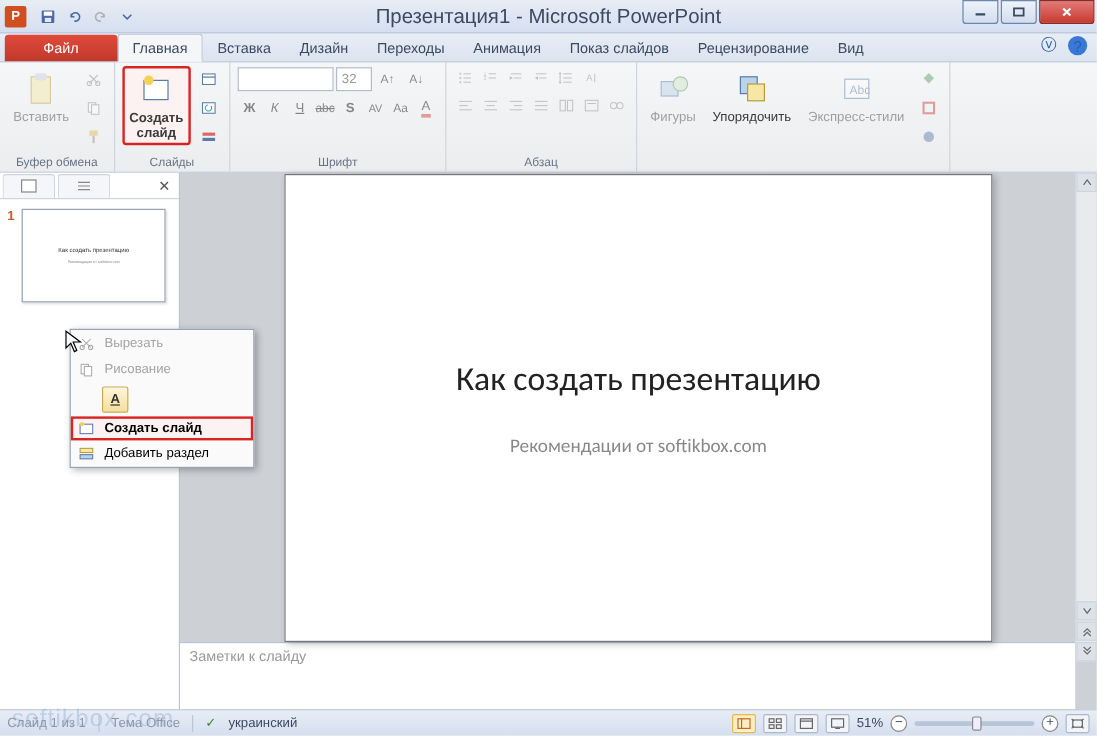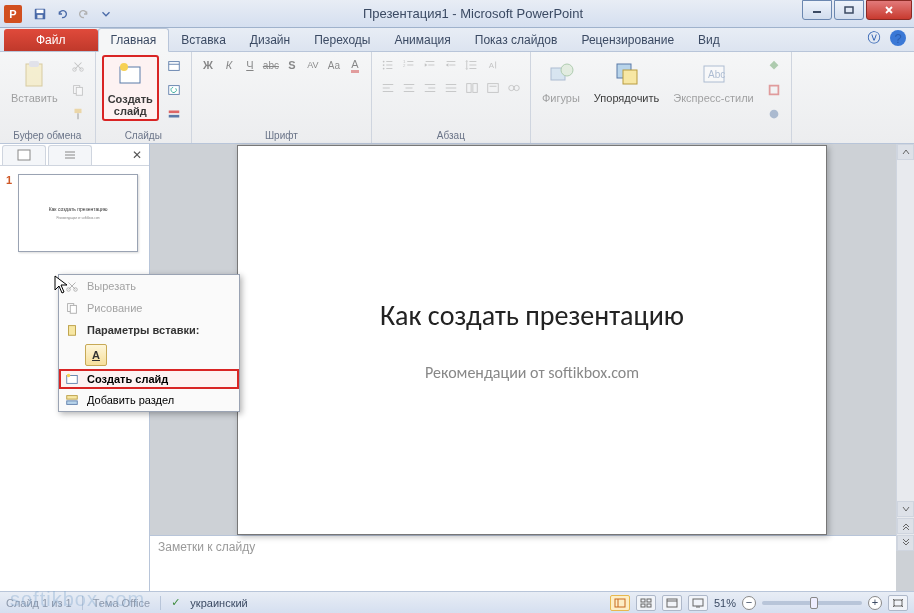--- a/index.html
+++ b/index.html
@@ -4,21 +4,21 @@
 <style>
 * { margin: 0; padding: 0; box-sizing: border-box; font-family: "Segoe UI", Tahoma, sans-serif; }
 body { width: 914px; height: 613px; overflow: hidden; background: #fff; position: relative; }
 
 
 .titlebar { height: 28px; background: linear-gradient(#e8edf5, #d5dff0); border-bottom: 1px solid #9fb2cc; display: flex; align-items: center; position: relative; }
 .titlebar .app-icon { width: 18px; height: 18px; margin: 0 4px; background: #d14f1f; border-radius: 2px; display: flex; align-items: center; justify-content: center; color: #fff; font-size: 11px; font-weight: bold; }
 .qat { display: flex; align-items: center; gap: 2px; margin-left: 4px; }
 .qat-btn { width: 20px; height: 20px; display: flex; align-items: center; justify-content: center; border-radius: 2px; cursor: pointer; }
 .qat-btn svg { width: 14px; height: 14px; }
-.title-text { position: absolute; left: 50%; transform: translateX(-50%); font-size: 13px; color: #3b4a63; margin-left: 16px; }
+.title-text { position: absolute; left: 50%; transform: translateX(-50%); font-size: 17px; color: #3b4a63; }
 .win-controls { position: absolute; right: 2px; top: 0; display: flex; }
 .win-btn { width: 30px; height: 20px; display: flex; align-items: center; justify-content: center; border: 1px solid #6b87b0; border-radius: 0 0 3px 3px; margin-left: 2px; background: linear-gradient(#eef3fb,#d2ddee); cursor: pointer; }
 .win-btn.close { width: 46px; background: linear-gradient(#e27a7a,#c83a2f); border-color: #8a2a24; color: #fff; }
 .win-btn svg { width: 12px; height: 10px; }
 
 
 .ribbon-tabs { height: 24px; background: linear-gradient(#e8edf5,#dce4f0); display: flex; align-items: flex-end; padding-left: 4px; position: relative; border-bottom: 1px solid #b8c5d9; }
 .file-tab { background: linear-gradient(#e04a3b,#c0392b); color: #fff; font-size: 12px; padding: 4px 32px; border-radius: 3px 3px 0 0; cursor: pointer; }
 .tab { font-size: 12px; color: #3b4a63; padding: 4px 12px; cursor: pointer; }
 .tab.active { background: #f5f6f7; border: 1px solid #b8c5d9; border-bottom: 1px solid #f5f6f7; border-radius: 3px 3px 0 0; margin-bottom: -1px; }
@@ -61,21 +61,21 @@
 .slide-area { flex: 1; background: #cdd1d6; position: relative; display: flex; flex-direction: column; }
 .slide-canvas { flex: 1; display: flex; align-items: center; justify-content: center; position: relative; }
 .slide { width: 590px; height: 390px; background: #fff; border: 1px solid #777; box-shadow: 2px 2px 6px rgba(0,0,0,.25); display: flex; flex-direction: column; align-items: center; justify-content: center; gap: 30px; }
 .slide h1 { font-size: 28px; font-weight: normal; color: #222; font-family: Calibri, sans-serif; }
 .slide p { font-size: 16px; color: #888; font-family: Calibri, sans-serif; }
 .notes { height: 56px; background: #fff; border-top: 1px solid #b8c5d9; padding: 4px 8px; font-size: 12px; color: #999; margin: 0 18px 0 0;}
 .vscroll { width: 18px; background: #e8eaee; border-left: 1px solid #cfd5df; position: absolute; right: 0; top: 0; bottom: 40px; }
 .vscroll .arrow { height: 16px; background: #dde1e8; border: 1px solid #cfd5df; cursor: pointer; display:flex; align-items:center; justify-content:center;}
 
 
-.context-menu { position: absolute; left: 58px; top: 274px; width: 182px; background: #fafafa; border: 1px solid #9aa3b3; box-shadow: 2px 2px 6px rgba(0,0,0,.3); font-size: 11px; z-index: 100; }
+.context-menu { position: absolute; left: 58px; top: 274px; width: 154px; background: #fafafa; border: 1px solid #9aa3b3; box-shadow: 2px 2px 6px rgba(0,0,0,.3); font-size: 11px; z-index: 100; }
 .cm-item { display: flex; align-items: center; height: 22px; padding: 0 6px 0 4px; gap: 6px; cursor: pointer; }
 .cm-item.disabled { color: #a3a3a3; cursor: default; }
 .cm-item .cm-icon { width: 18px; height: 18px; display: flex; align-items: center; justify-content: center; }
 .cm-item.header { font-weight: bold; color: #333; cursor: default; }
 .cm-paste-opt { height: 28px; padding-left: 26px; }
 .cm-paste-opt .opt-btn { width: 22px; height: 22px; border: 1px solid #c7a956; background: linear-gradient(#fef6da,#f6df9b); border-radius: 2px; display:flex; align-items:center; justify-content:center; cursor:pointer;}
 .cm-item.highlight-red { border: 2px solid #d92424; height: 20px; padding: 0 4px 0 2px;}
 .cursor-arrow { position: absolute; left: 54px; top: 275px; z-index: 101; }
 
 
@@ -227,20 +227,26 @@
               <rect x="2" y="9" width="12" height="3" fill="#5a7aa8"></rect>
             </svg>
           </div>
       </div>
     </div>
     <div class="group-label">Слайды</div>
   </div>
 
   <div class="group" style="min-width:160px">
     <div style="flex:1">
+      <div class="font-row">
+        <div class="font-box disabled" style="width:80px"></div>
+        <div class="font-box disabled" style="width:30px">32</div>
+        <div class="small-btn disabled" style="font-size:10px">A↑</div>
+        <div class="small-btn disabled" style="font-size:10px">A↓</div>
+      </div>
       <div class="icon-row">
         <div class="small-btn disabled">
             <b style="font-size:11px">Ж</b>
           </div>
         <div class="small-btn disabled">
             <i style="font-size:11px">К</i>
           </div>
         <div class="small-btn disabled">
             <u style="font-size:11px">Ч</u>
           </div>
@@ -490,28 +496,20 @@
     <span>Вырезать</span>
   </div>
   <div class="cm-item disabled">
     <span class="cm-icon">
         <svg viewBox="0 0 16 16" width="14" height="14">
           <rect x="3" y="3" width="7" height="9" fill="#fff" stroke="#aaa"></rect>
           <rect x="6" y="5" width="7" height="9" fill="#fff" stroke="#aaa"></rect>
         </svg>
       </span>
     <span>Рисование</span>
-  </div>
-  <div class="cm-item header">
-    <span class="cm-icon">
-        <svg viewBox="0 0 16 16" width="14" height="14">
-          <rect x="4" y="3" width="8" height="11" fill="#f7e7a4" stroke="#b89b3f"></rect>
-        </svg>
-      </span>
-    <span>Параметры вставки:</span>
   </div>
   <div class="cm-item cm-paste-opt">
     <div class="opt-btn">
         <span style="font-size:11px;font-weight:bold;color:#333;text-decoration:underline">A</span>
       </div>
   </div>
   <div class="cm-item highlight-red">
     <span class="cm-icon">
         <svg viewBox="0 0 16 16" width="14" height="14">
           <rect x="2" y="4" width="12" height="9" fill="#fff" stroke="#5a7aa8"></rect>

